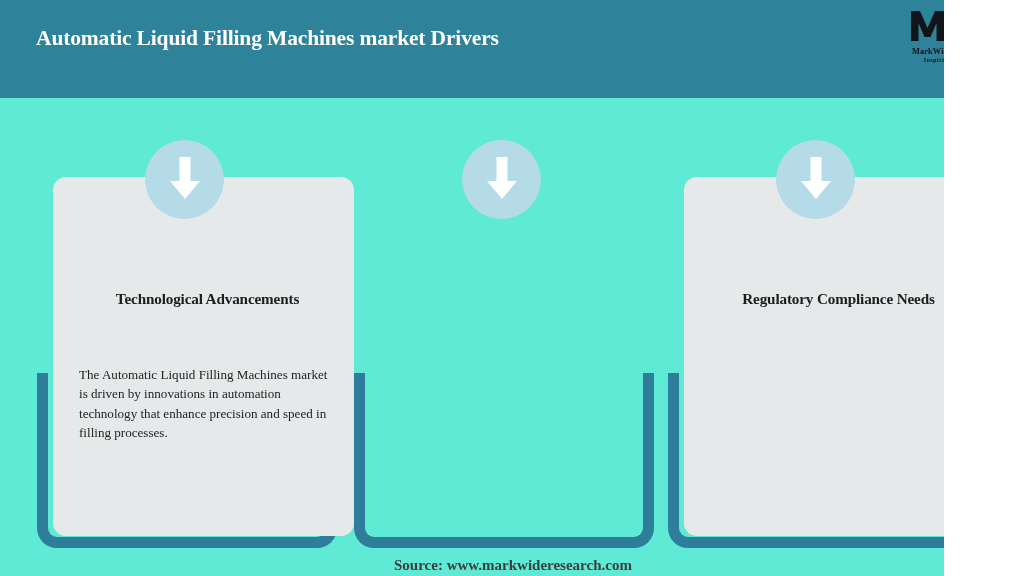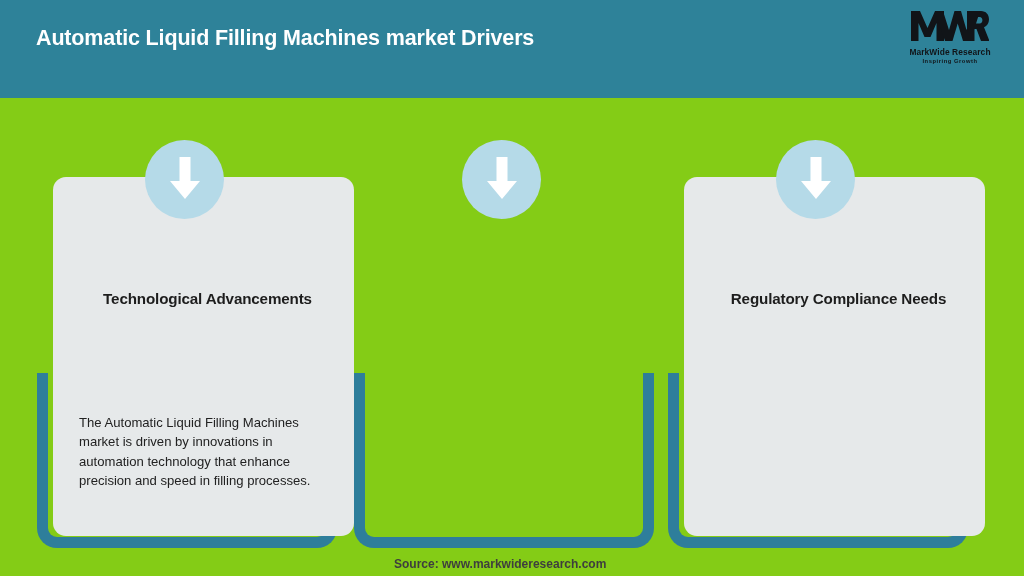--- a/index.html
+++ b/index.html
@@ -12,24 +12,25 @@
   }
 
   body {
     font-family: "Liberation Sans", sans-serif;
     background: #ffffff;
     position: relative;
   }
 
   .slide {
     position: relative;
-    width: 1024px;
+    width: 944px;
     height: 576px;
-    background: #84cc16;
+    background: #5eead4;
     overflow: hidden;
+    font-family: Liberation Serif, serif;
   }
 
   
   .header {
     position: absolute;
     left: 0;
     top: 0;
     width: 1024px;
     height: 98px;
     background: #2e8299;
@@ -154,29 +155,28 @@
 
   .card-body {
     position: absolute;
     left: 26px;
     right: 16px;
     top: 188px;
     font-size: 13.1px;
     line-height: 19.4px;
     color: #222222;
     text-align: left;
-    margin-top: 48px;
   }
 
   
   .footer-source {
     position: absolute;
     left: 394px;
     top: 557px;
-    font-size: 12px;
+    font-size: 15px;
     font-weight: bold;
     color: #3e3e3e;
     white-space: nowrap;
   }
 
   .footer-note {
     position: absolute;
     left: 726px;
     top: 560px;
     font-size: 8.2px;

